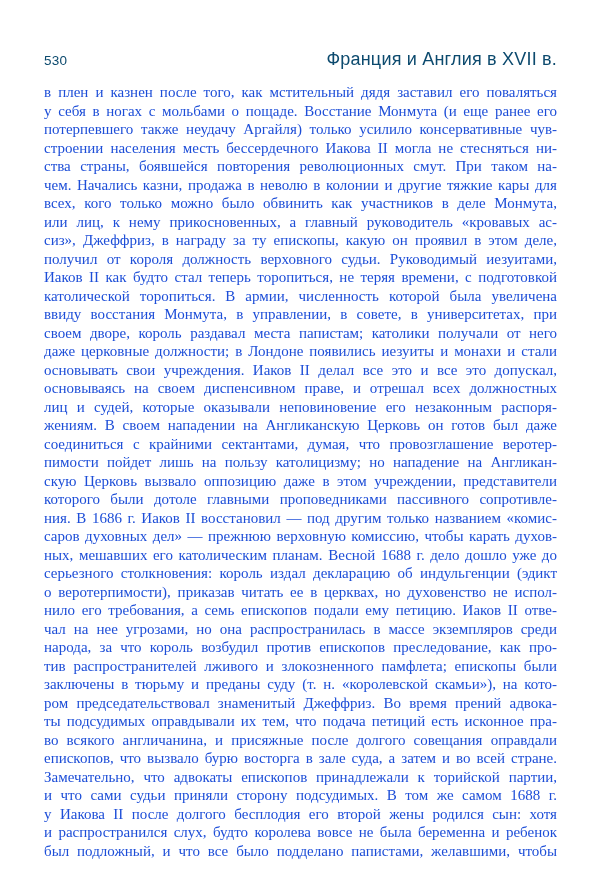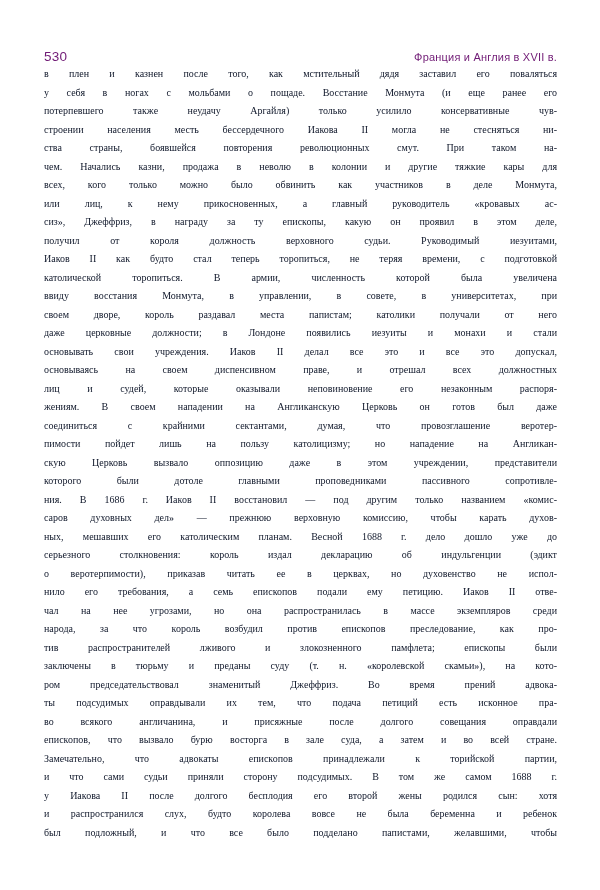--- a/index.html
+++ b/index.html
@@ -14,38 +14,39 @@
     background: #ffffff;
     box-sizing: border-box;
     padding: 49px 43px 0 44px;
     overflow: hidden;
   }
   .page-header {
     display: flex;
     justify-content: space-between;
     align-items: baseline;
     font-family: "Liberation Sans", "DejaVu Sans", sans-serif;
-    color: #701a75;
+    color: #0c4a6e;
     height: 16px;
     text-align: right;
   }
   .page-number {
     font-size: 13.5px;
     letter-spacing: 0.3px;
   }
   .running-title {
-    font-size: 11px;
+    font-size: 18px;
     letter-spacing: 0.2px;
     margin-left: 8px;
   }
   .textblock {
+    margin-top: 18px;
     width: 513px;
     font-family: "Liberation Serif", "DejaVu Serif", serif;
-    font-size: 10px;
-    color: #0f172a;
+    font-size: 15px;
+    color: #1d4ed8;
     overflow: hidden;
   }
   .line {
     height: 18.5px;
     line-height: 18.5px;
     text-align: justify;
     text-align-last: justify;
     white-space: nowrap;
     overflow: hidden;
   }

